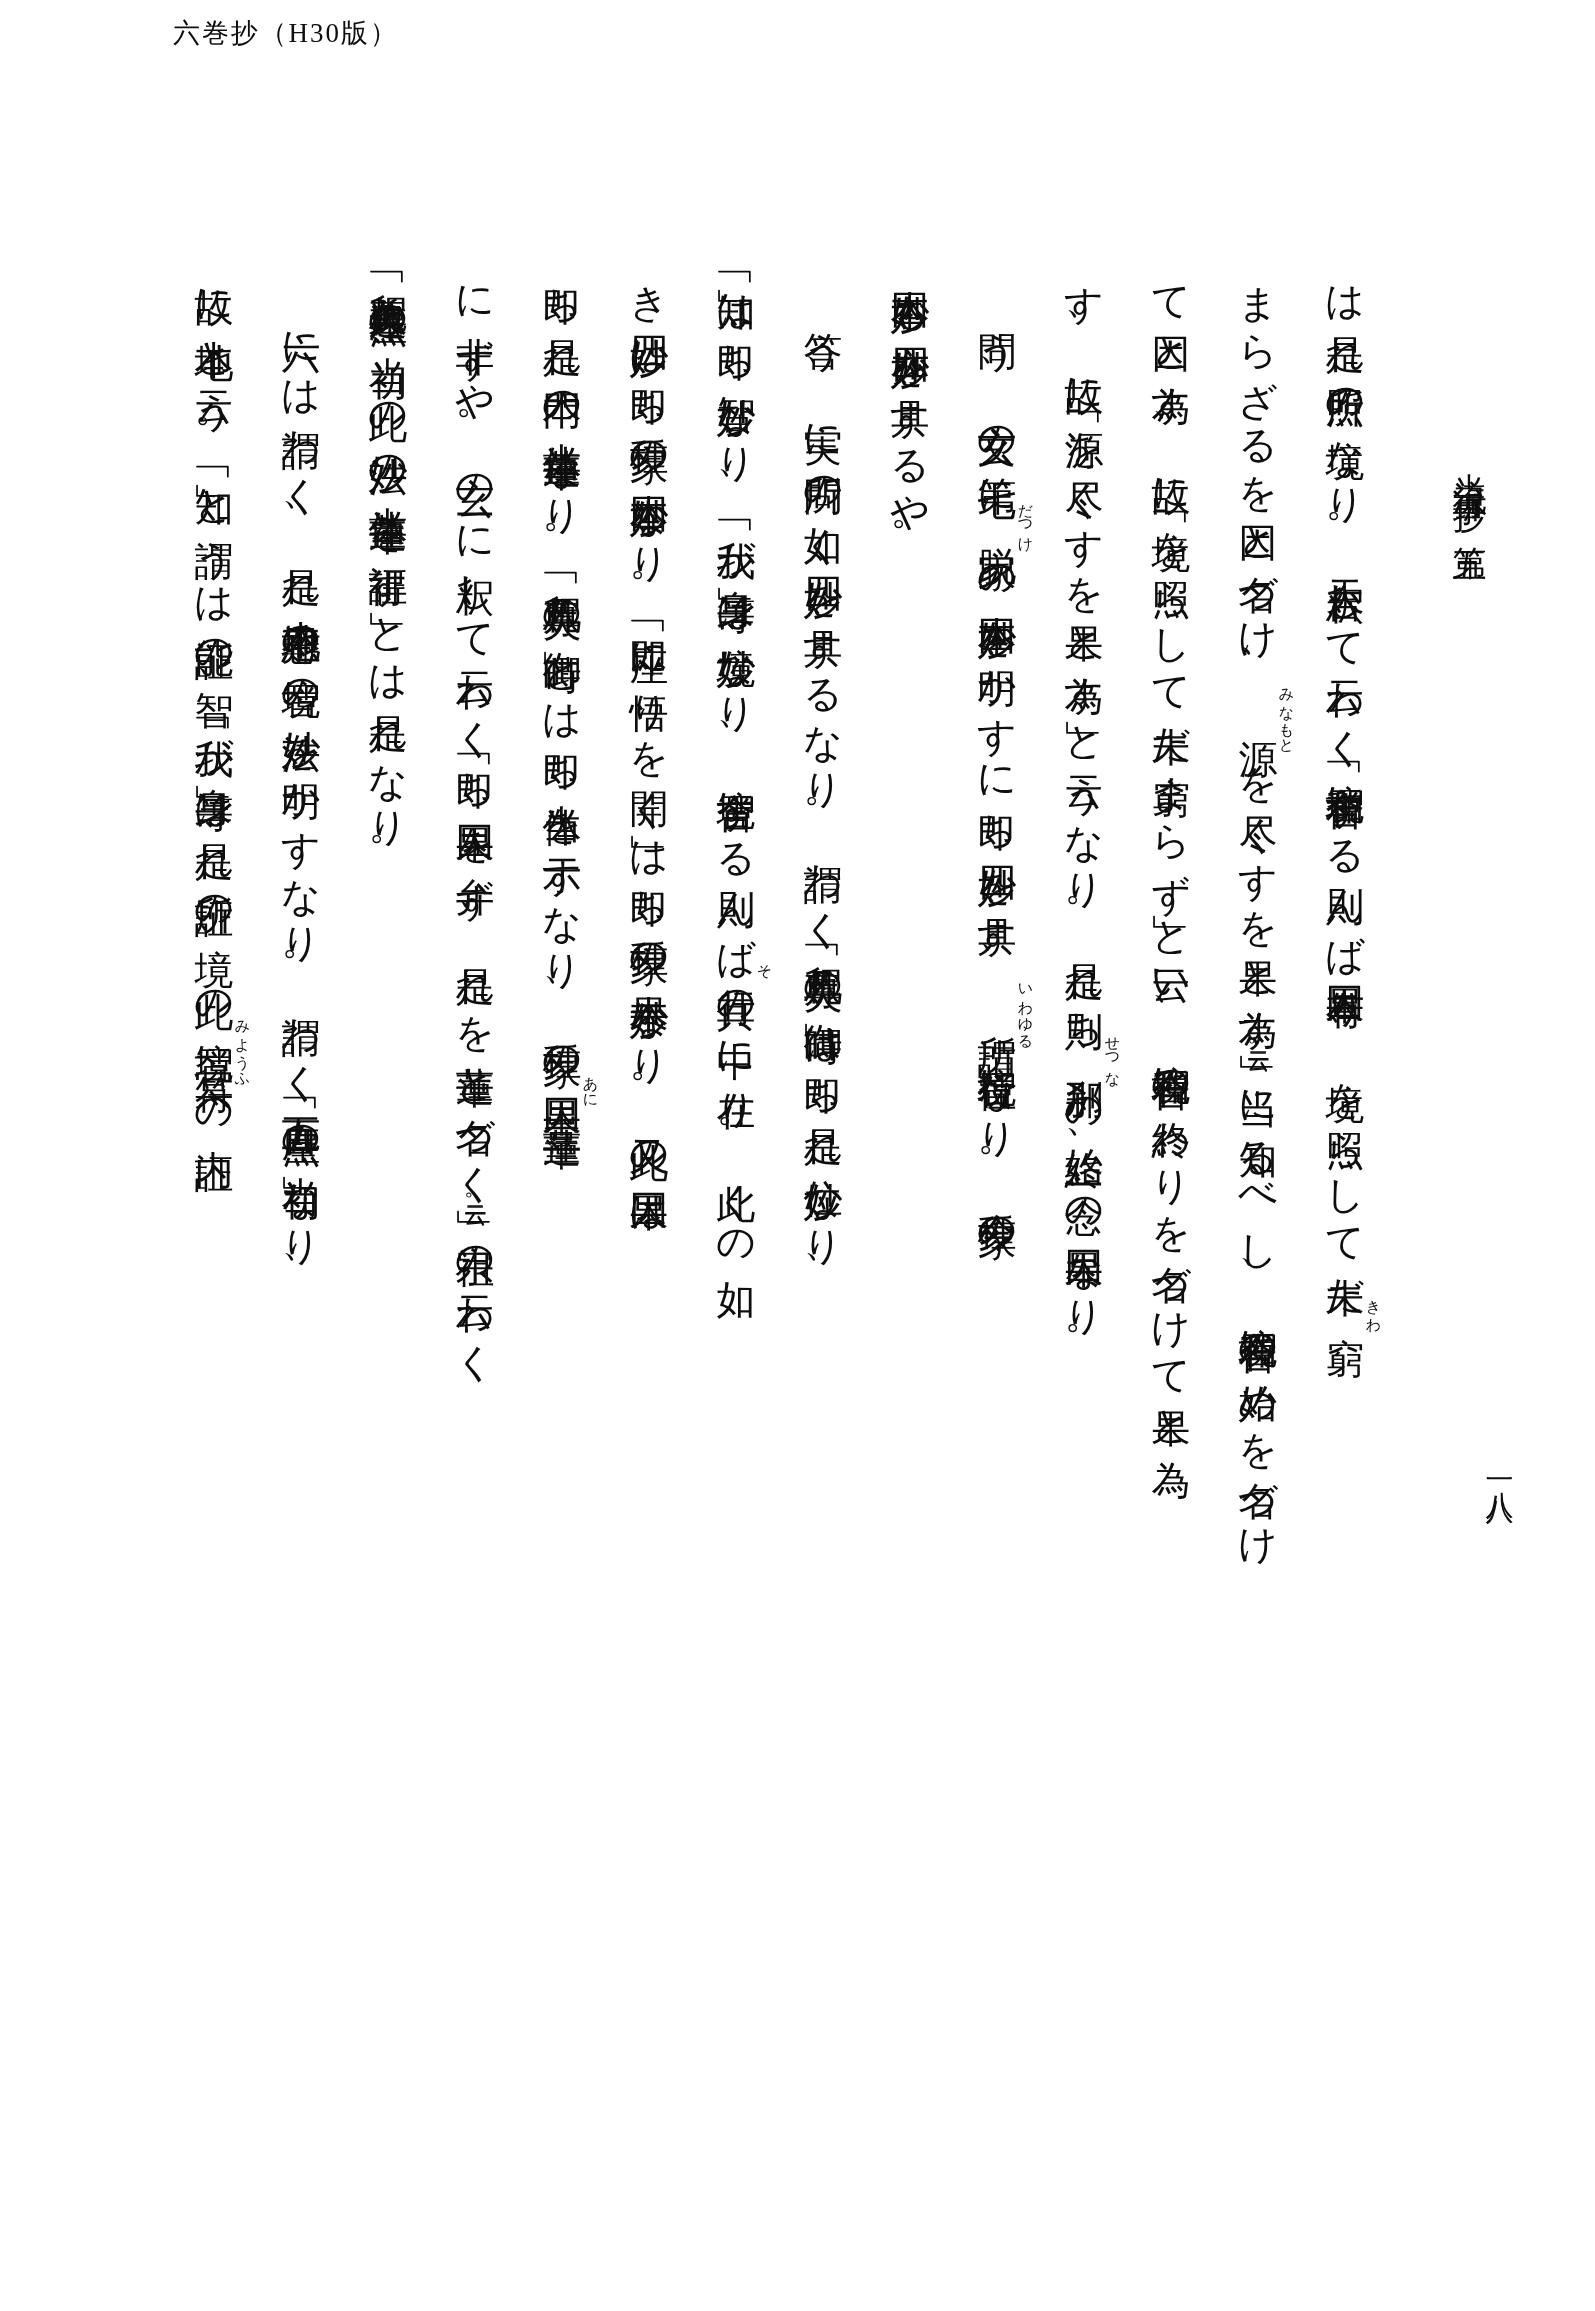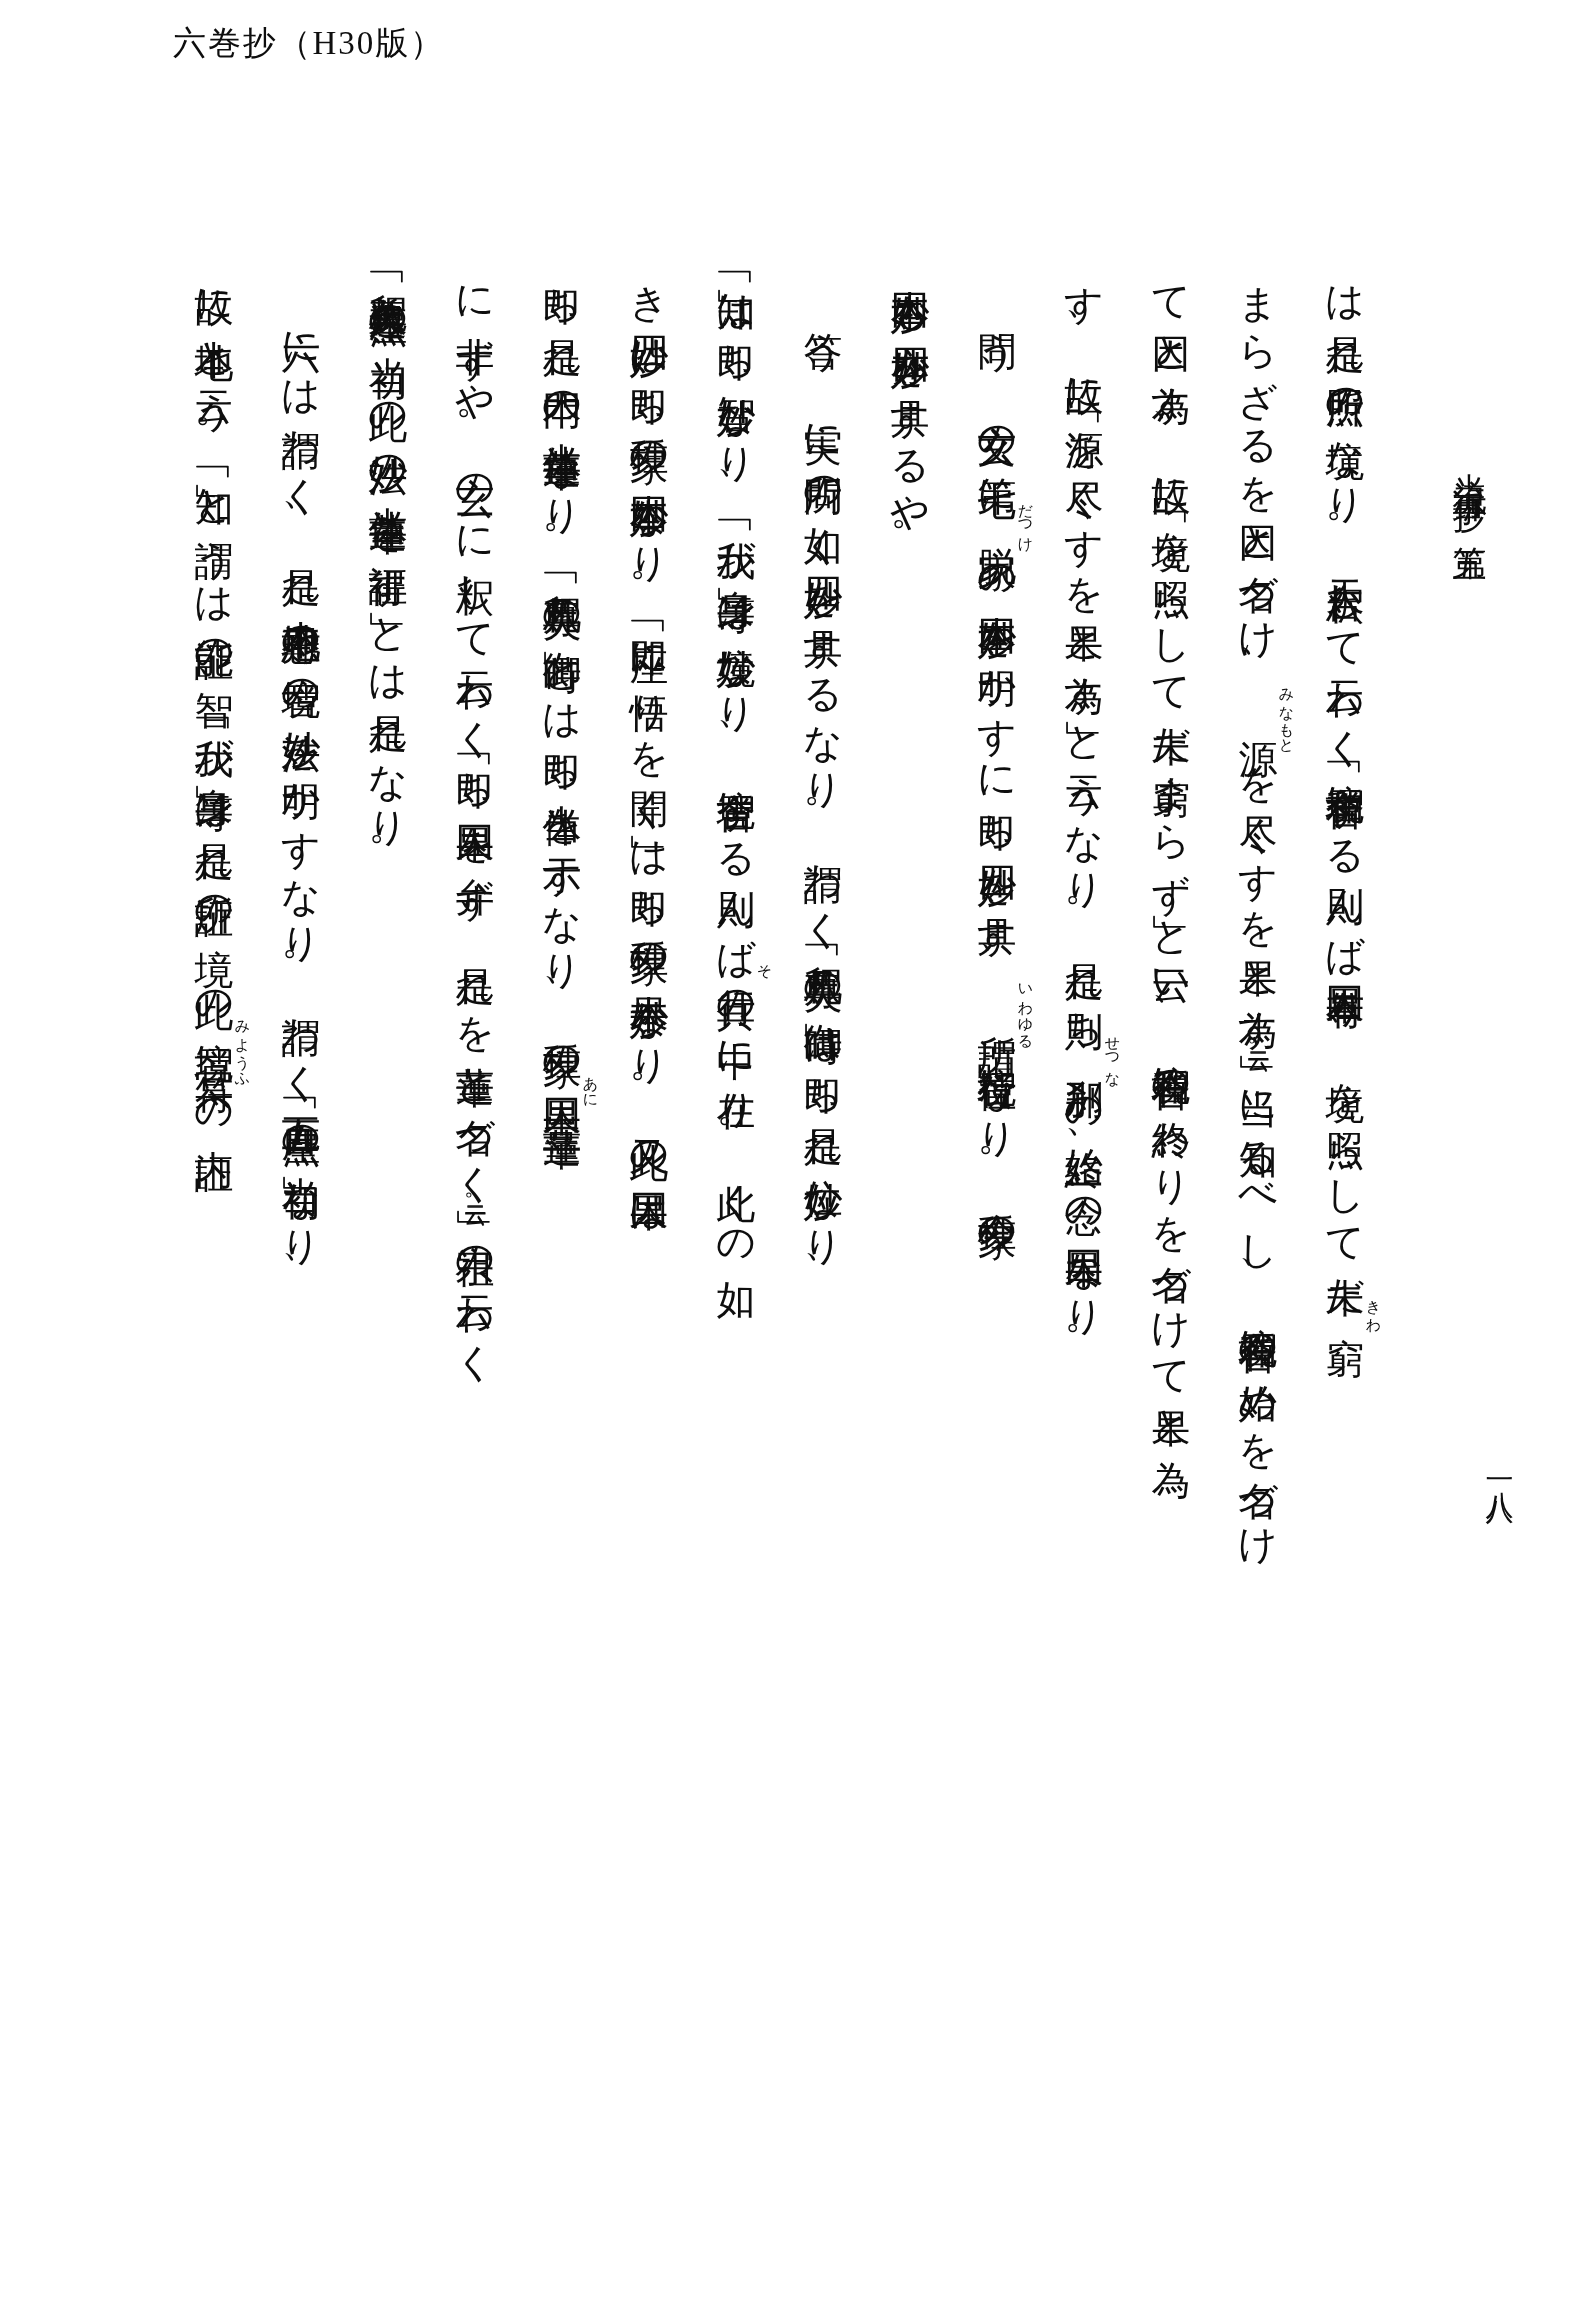--- a/index.html
+++ b/index.html
@@ -6,22 +6,22 @@
   .page {
     position:relative;
     width:1596px; height:2312px;
     margin:0 auto;
     background:#ffffff;
     color:#0e0e0e;
     font-family:"Liberation Serif","DejaVu Serif",serif;
     overflow:hidden;
   }
   .header-left {
-    position:absolute; left:173px; top:21px;
-    font-size:33px; letter-spacing:1.9px;
+    position:absolute; left:173px; top:15px;
+    font-size:27px; letter-spacing:1.9px;
     white-space:pre;
   }
   .side-title {
     position:absolute; right:104px; top:446px;
     writing-mode:vertical-rl; text-orientation:mixed;
     font-size:34px; letter-spacing:6.5px;
     white-space:pre;
   }
   .page-number {
     position:absolute; right:78px; top:1465px;

